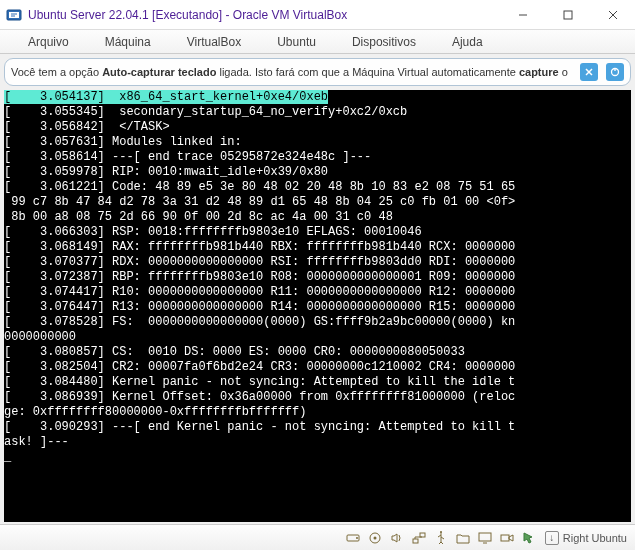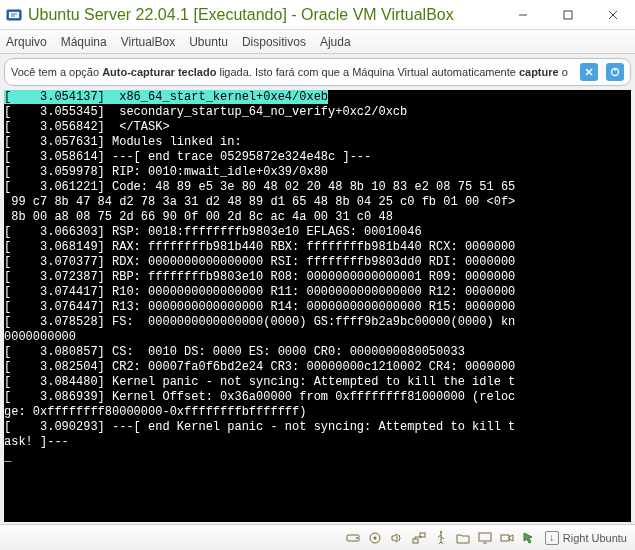--- a/index.html
+++ b/index.html
@@ -18,39 +18,39 @@
     display: flex;
     align-items: center;
     padding: 0 0 0 6px;
     border-bottom: 1px solid #ddd;
   }
   .title-icon {
     width: 16px; height: 16px;
     margin-right: 6px;
     display:inline-flex;align-items:center;justify-content:center;
   }
-  .title-text { flex: 1; font-size: 16px; color: #4d7c0f; }
+  .title-text { flex: 1; font-size: 12px; color: #4c1d95; }
   .win-controls { display:flex; }
   .win-btn {
     width: 45px; height: 30px;
     display:flex;align-items:center;justify-content:center;
     color:#444;
   }
   .menubar {
     height: 24px;
     background: linear-gradient(#fdfdfd,#f2f2f2);
     display:flex;
     align-items:center;
     padding: 0 6px;
     gap: 14px;
     font-size: 12px;
     color: #444;
     border-bottom:1px solid #ccc;
   }
-  .menu-item { cursor:default; }
+  .menu-item { cursor:default;margin-left:22px; }
   .notice {
     background:#fefefe;
     border:1px solid #b0c4d6;
     border-radius:9px;
     margin:4px 4px 0 4px;
     padding:4px 6px;
     font-size:11px;
     color:#333;
     display:flex;
     align-items:center;

